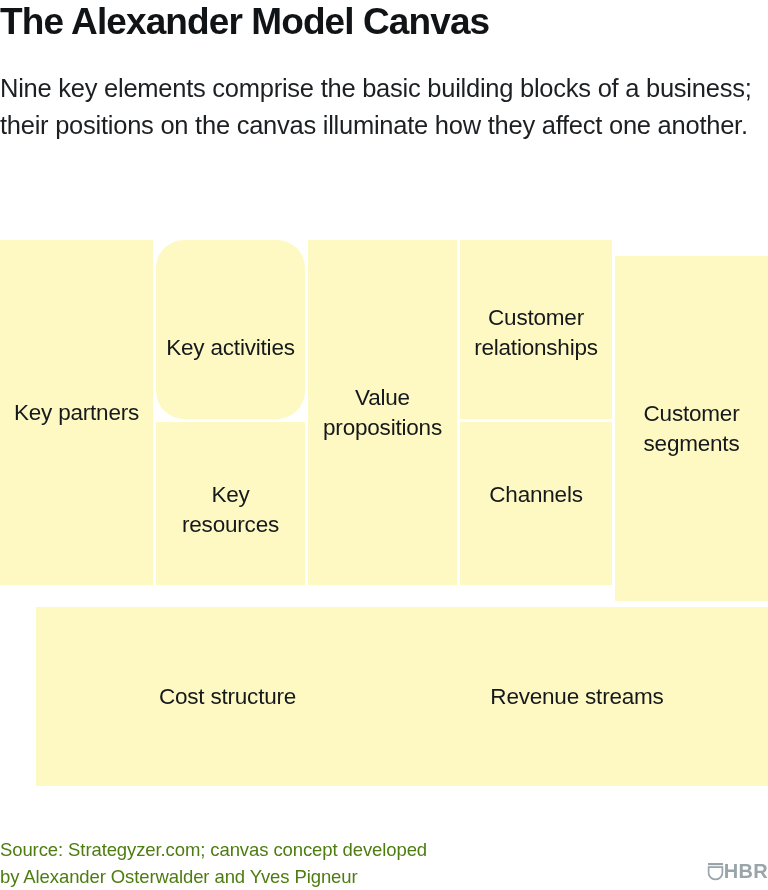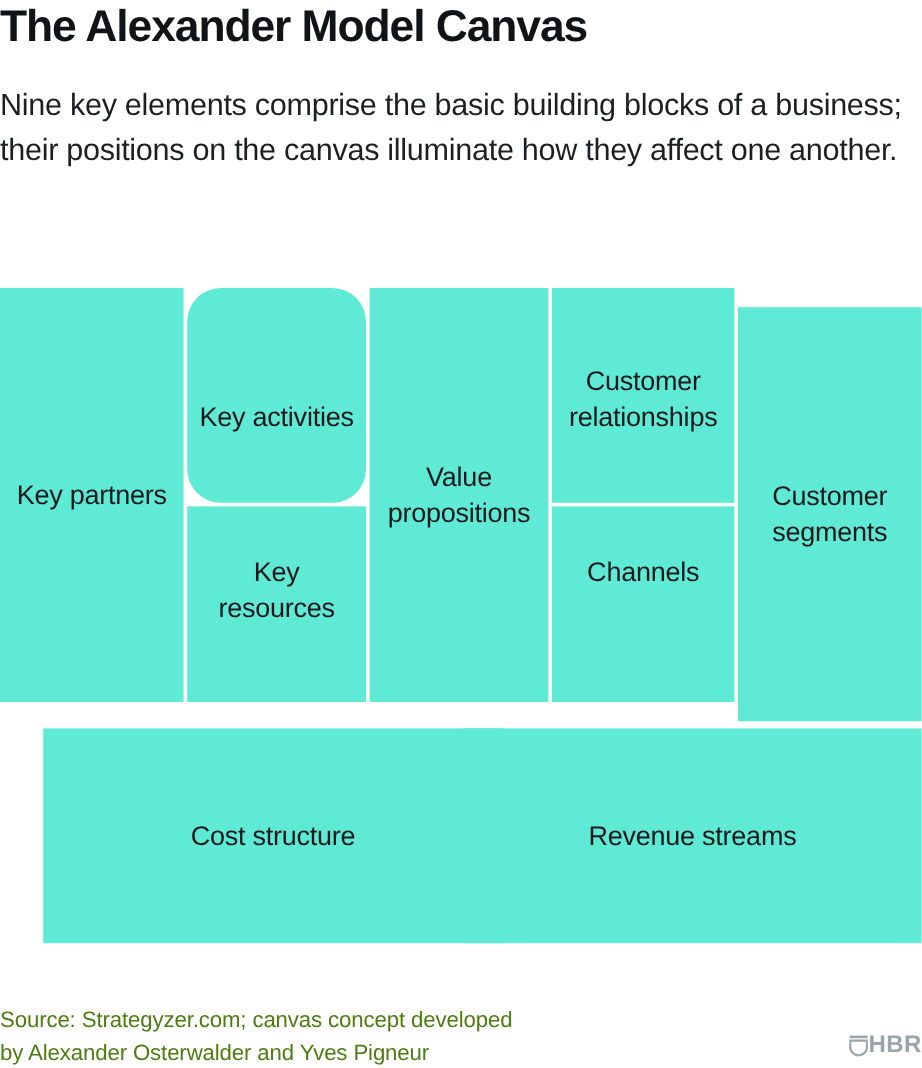--- a/index.html
+++ b/index.html
@@ -47,40 +47,40 @@
   
   .canvas {
     position: absolute;
     left: 0;
     top: 240px;
     width: 768px;
     height: 546px;
   }
   .cell {
     position: absolute;
-    background: #5eead4;
+    background: #fef9c3;
     box-sizing: border-box;
     display: flex;
     justify-content: center;
   }
   .cell .cell-label {
     display: block;
     text-align: center;
     font-size: 22.5px;
     line-height: 30px;
     font-weight: 400;
     letter-spacing: -0.2px;
     color: #16191c;
     padding: 0 6px;
   }
 
   
   .align-center { align-items: center; }
   .align-band-upper { align-items: flex-end; padding-bottom: 56px; }
-  .align-band-lower { align-items: flex-start; padding-top: 40px; justify-content: center; }
+  .align-band-lower { align-items: flex-start; padding-top: 58px; justify-content: center; }
 
   
   .c-key-partners       { left: 0px;   top: 0px;   width: 153px; height: 345px; }
   .c-key-activities     { left: 156px; top: 0px;   width: 149px; height: 179px; border-radius: 28px; }
   .c-key-resources      { left: 156px; top: 182px; width: 149px; height: 163px; }
   .c-value-props        { left: 308px; top: 0px;   width: 149px; height: 345px; align-items: center; }
   .c-cust-relationships { left: 460px; top: 0px;   width: 152px; height: 179px; }
   .c-channels           { left: 460px; top: 182px; width: 152px; height: 163px; }
   .c-cust-segments      { left: 615px; top: 16px;   width: 153px; height: 345px; }
 

